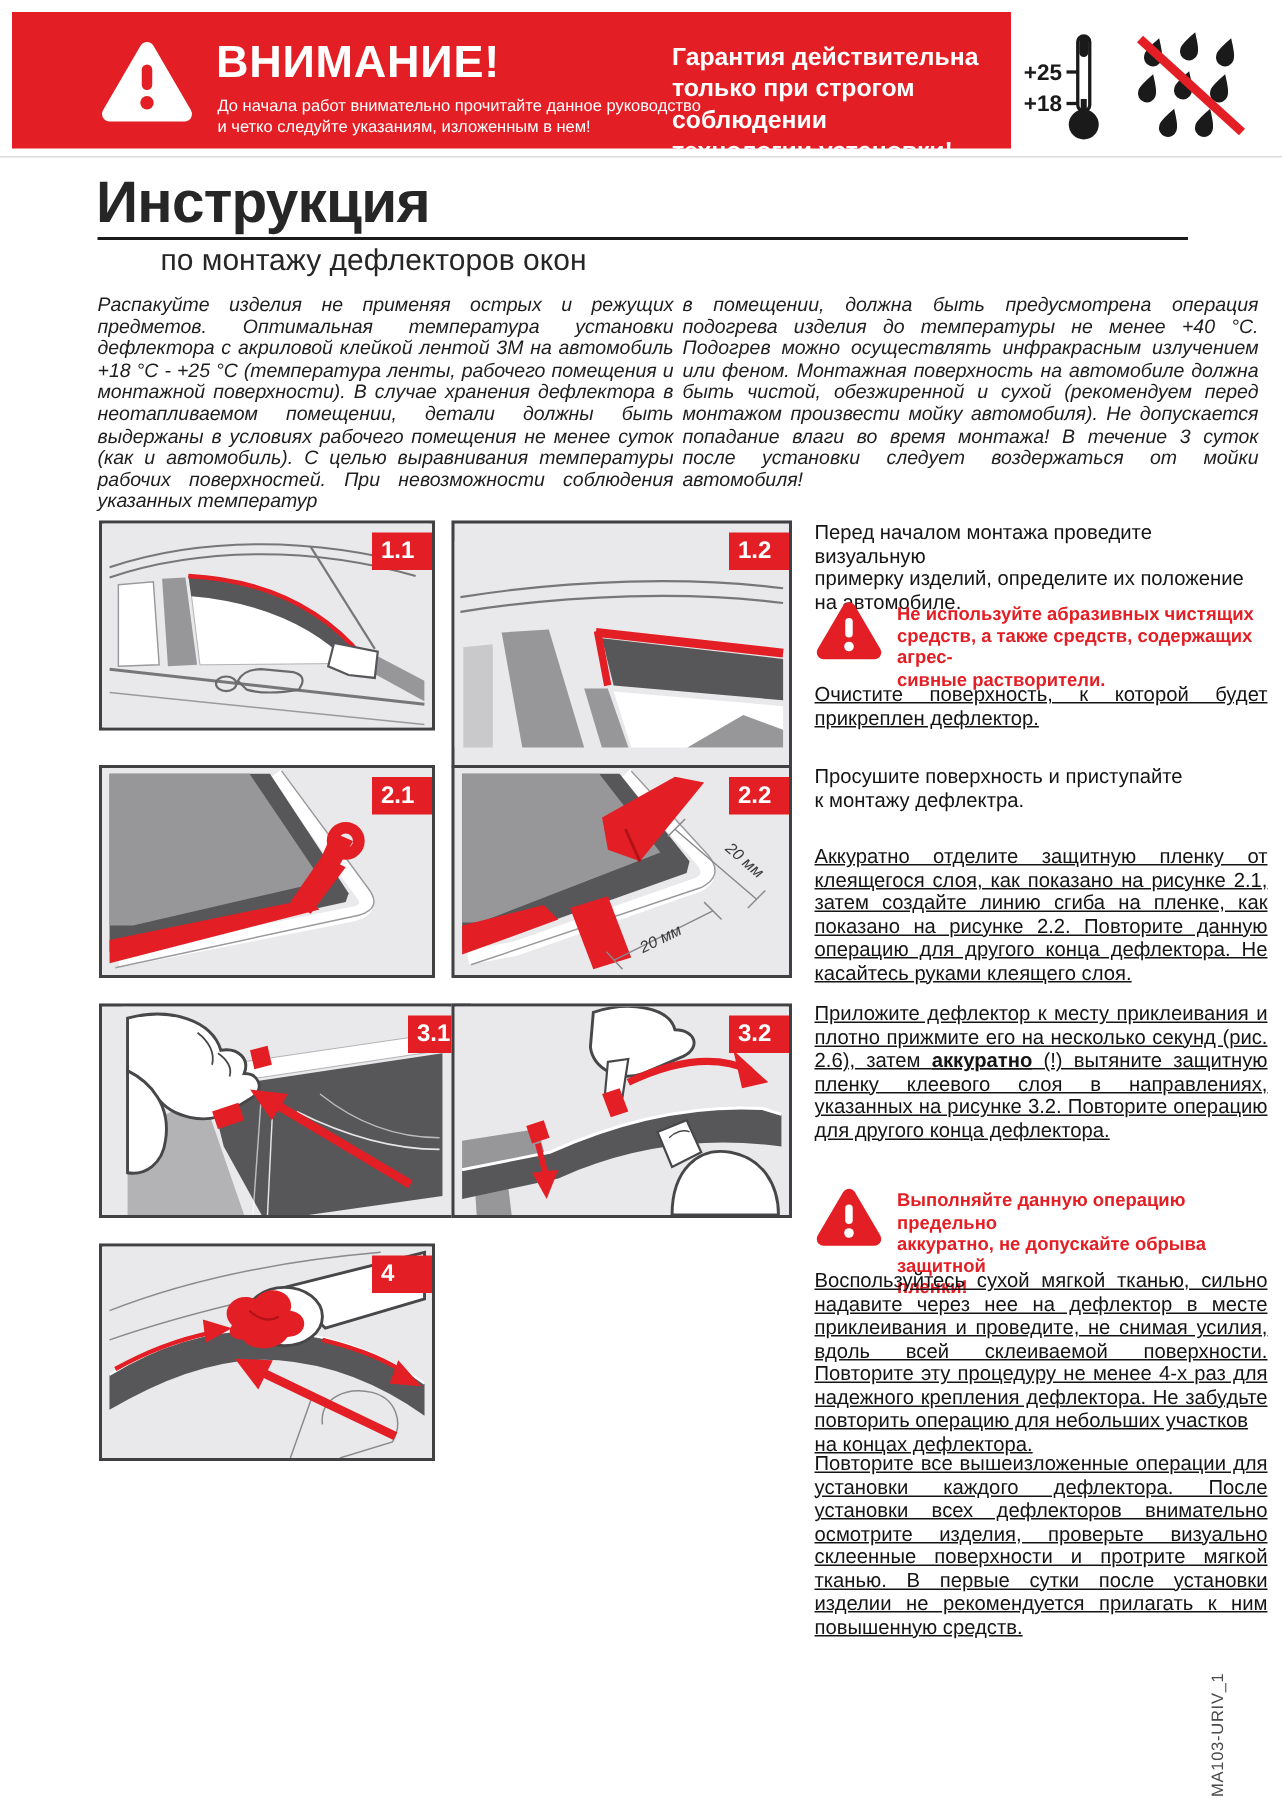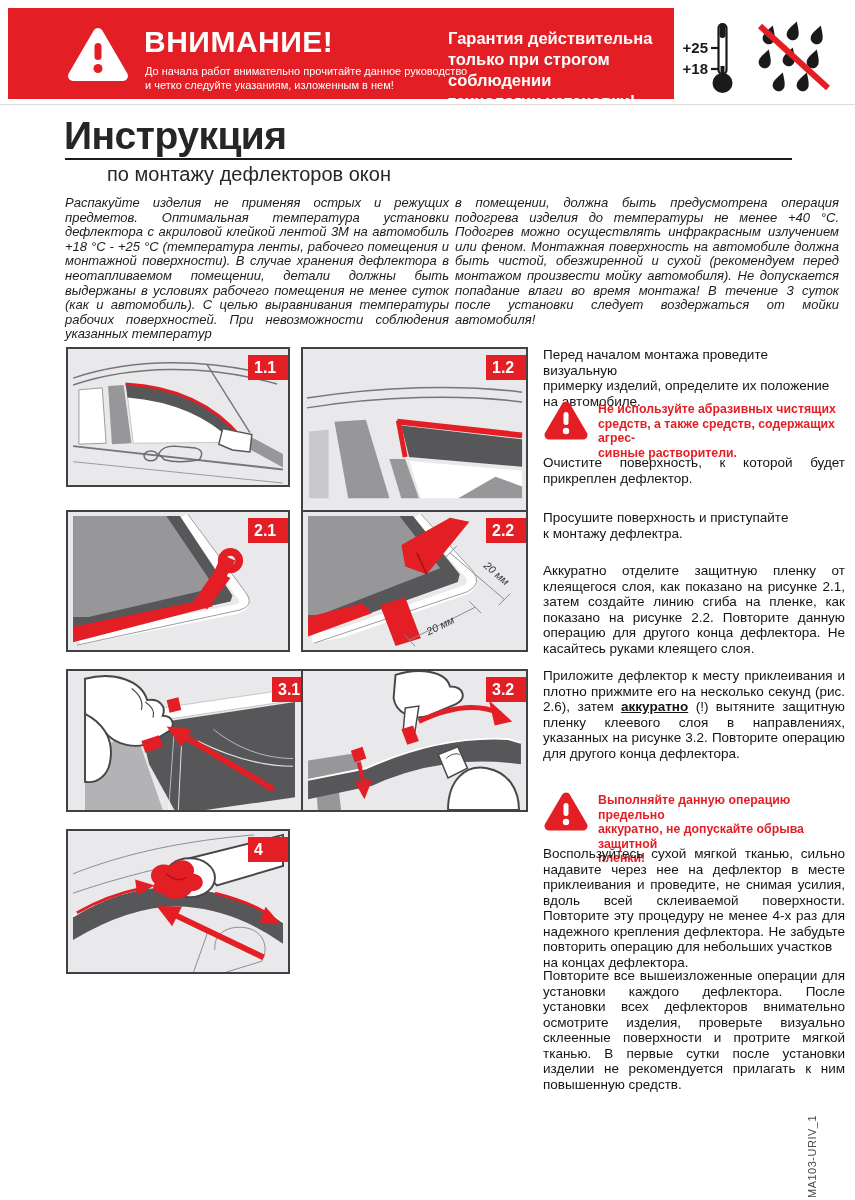--- a/index.html
+++ b/index.html
@@ -21,21 +21,21 @@
   #intro-left{left:65px;}
   #intro-right{left:455px;}
   
   .panel{background:#e9e9eb;border:2px solid #414144;box-sizing:border-box;}
   .panel svg{display:block;width:100%;height:100%;}
   .plabel{position:absolute;top:6px;right:0;min-width:40px;height:25px;background:#e31e24;color:#fff;
           font-size:16px;font-weight:bold;line-height:25px;padding:0 6px;box-sizing:border-box;}
   
   .step{left:543px;width:302px;font-size:13.5px;line-height:15.5px;color:#141414;}
   .pre{white-space:pre-line;}
-  .just{text-align:justify;}
+  .just{text-align:justify;text-decoration:underline;}
   .warnrow{left:543px;width:302px;display:flex;align-items:flex-start;}
   .warn-tri{flex:0 0 46px;margin-right:9px;}
   .warn-txt{color:#e31e24;font-weight:bold;font-size:12.3px;line-height:14.5px;white-space:pre-line;padding-top:2px;}
   .boldword{font-weight:bold;text-decoration:underline;}
   #doc-code{left:806px;top:1098px;width:20px;height:100px;color:#4a4a4a;font-size:11px;
             writing-mode:vertical-rl;transform:rotate(180deg);letter-spacing:.5px;}
 </style>
 </head>
 <body>
 

